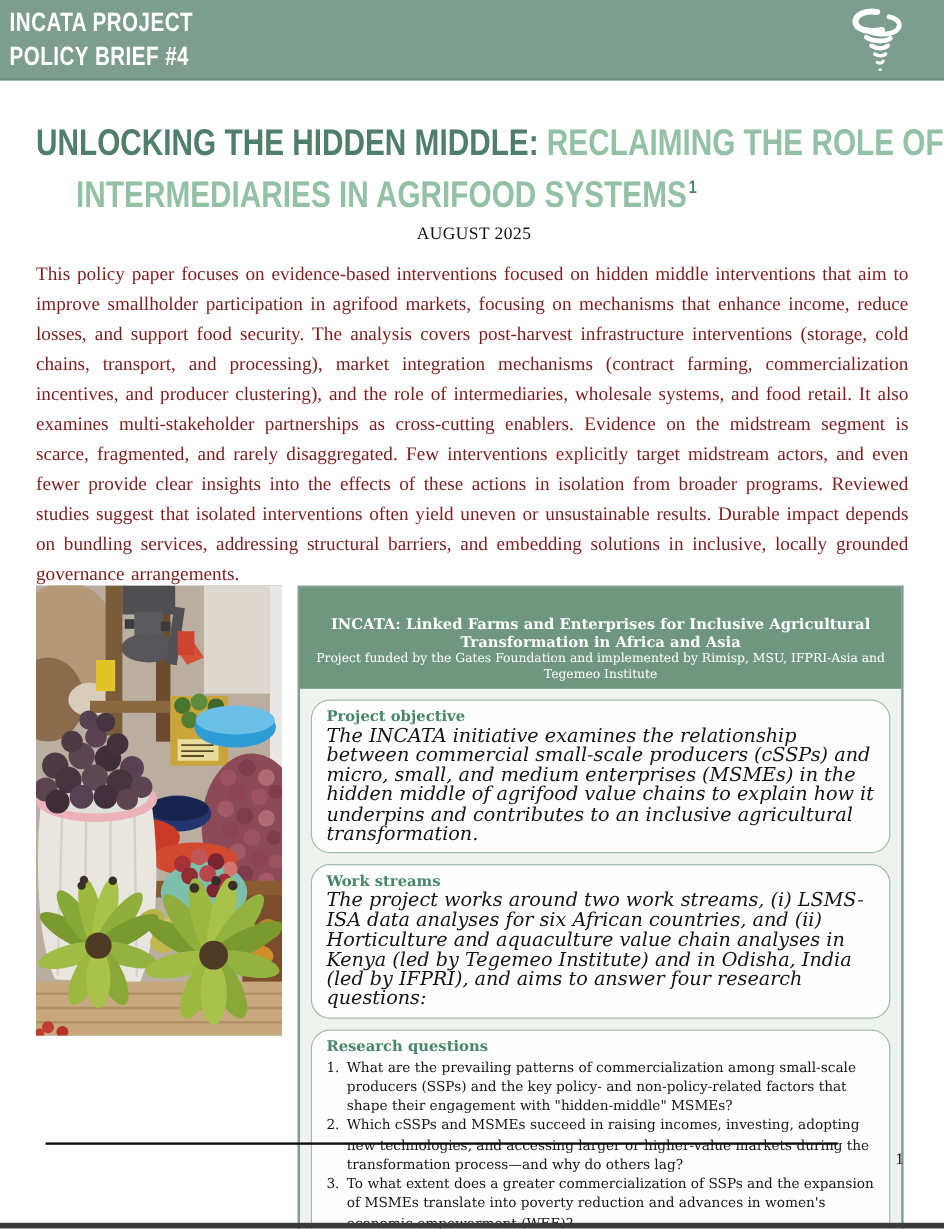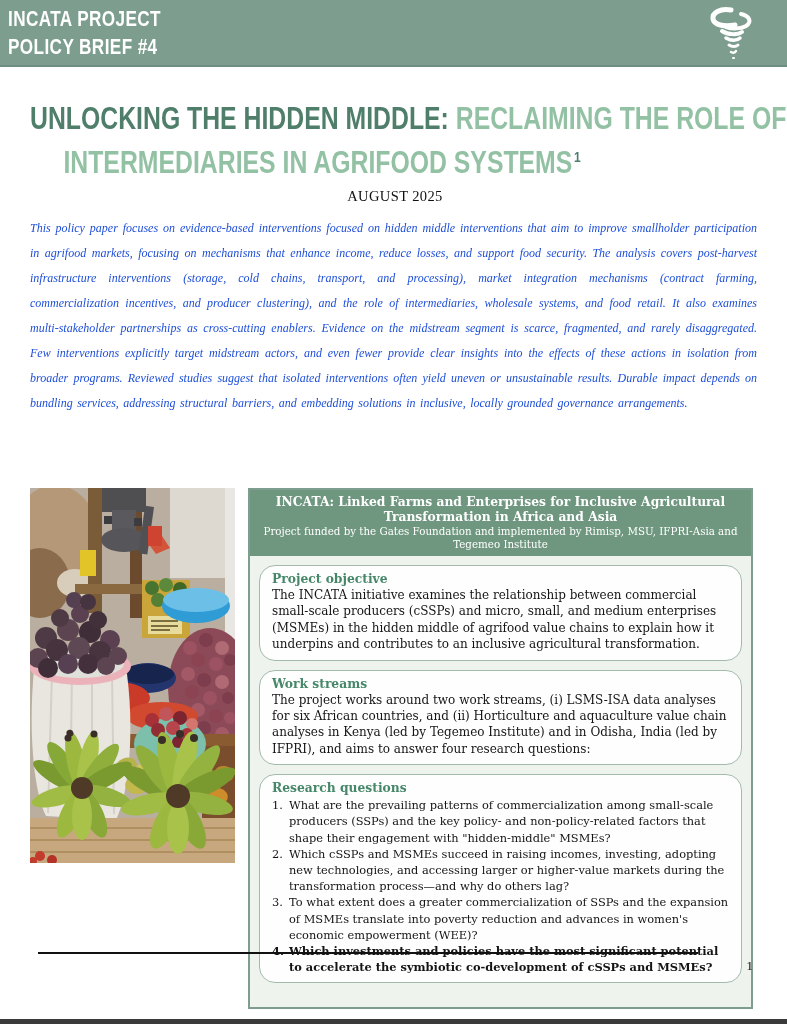--- a/index.html
+++ b/index.html
@@ -54,41 +54,40 @@
   .title-sup{color:#4f7e6b;font-size:15px;vertical-align:super;margin-left:2px;}
   .date{
     margin-top:6px;
     font-family:"Liberation Serif", serif;
     font-size:14.5px;letter-spacing:0.4px;color:#111;
   }
 
   
   .abstract{
     position:absolute;left:30px;top:216px;width:727px;
-    font-size:12px;line-height:25px;
+    font-size:16px;line-height:25px;
     text-align:justify;text-justify:inter-word;
-    color:#1d4ed8;
+    color:#7f1d1d;
     word-spacing:1.5px;
-    font-style:italic;
   }
 
   
   .inforow{position:absolute;left:30px;top:488px;width:723px;display:flex;gap:13px;}
   .photo{
     width:205px;height:375px;flex:0 0 auto;background:#b9aea0;
   }
   .infobox{
     flex:1 1 auto;box-sizing:border-box;
     background:#eef3ed;
     border:2px solid #7d9e8f;
     display:flex;flex-direction:column;
   }
   .infobox-header{
     background:#6f977f;color:#ffffff;text-align:center;
-    padding:4px 8px 5px 8px;
+    padding:22px 8px 5px 8px;
   }
   .infobox-title{
     font-family:"DejaVu Serif", serif;font-weight:bold;
     font-size:12.3px;line-height:15px;
   }
   .infobox-subtitle{
     font-family:"DejaVu Serif", serif;font-size:10.3px;line-height:13px;margin-top:1px;
   }
   .infobox-body{padding:9px 9px 24px 9px;display:flex;flex-direction:column;gap:9px;}
   .subbox{
@@ -96,21 +95,21 @@
     border:1.5px solid #a3bbac;
     border-radius:16px;
     padding:4px 12px 7px 12px;
   }
   .subbox-heading{
     font-family:"DejaVu Serif", serif;font-weight:bold;
     font-size:12.3px;line-height:17px;color:#46876a;
   }
   .subbox-text{
     font-family:"DejaVu Serif", serif;
-    font-size:12px;line-height:16.4px;color:#141414;
+    font-size:16px;line-height:16.4px;color:#141414;font-style:italic;
   }
   .rq-list{margin:1px 0 0 0;padding:0;list-style:none;}
   .rq-item{
     position:relative;
     font-family:"DejaVu Serif", serif;
     font-size:11.4px;line-height:16.2px;color:#141414;
     padding-left:17px;margin:0;
   }
   .rq-num{position:absolute;left:0;top:0;}
   .rq-bold{font-weight:bold;}

